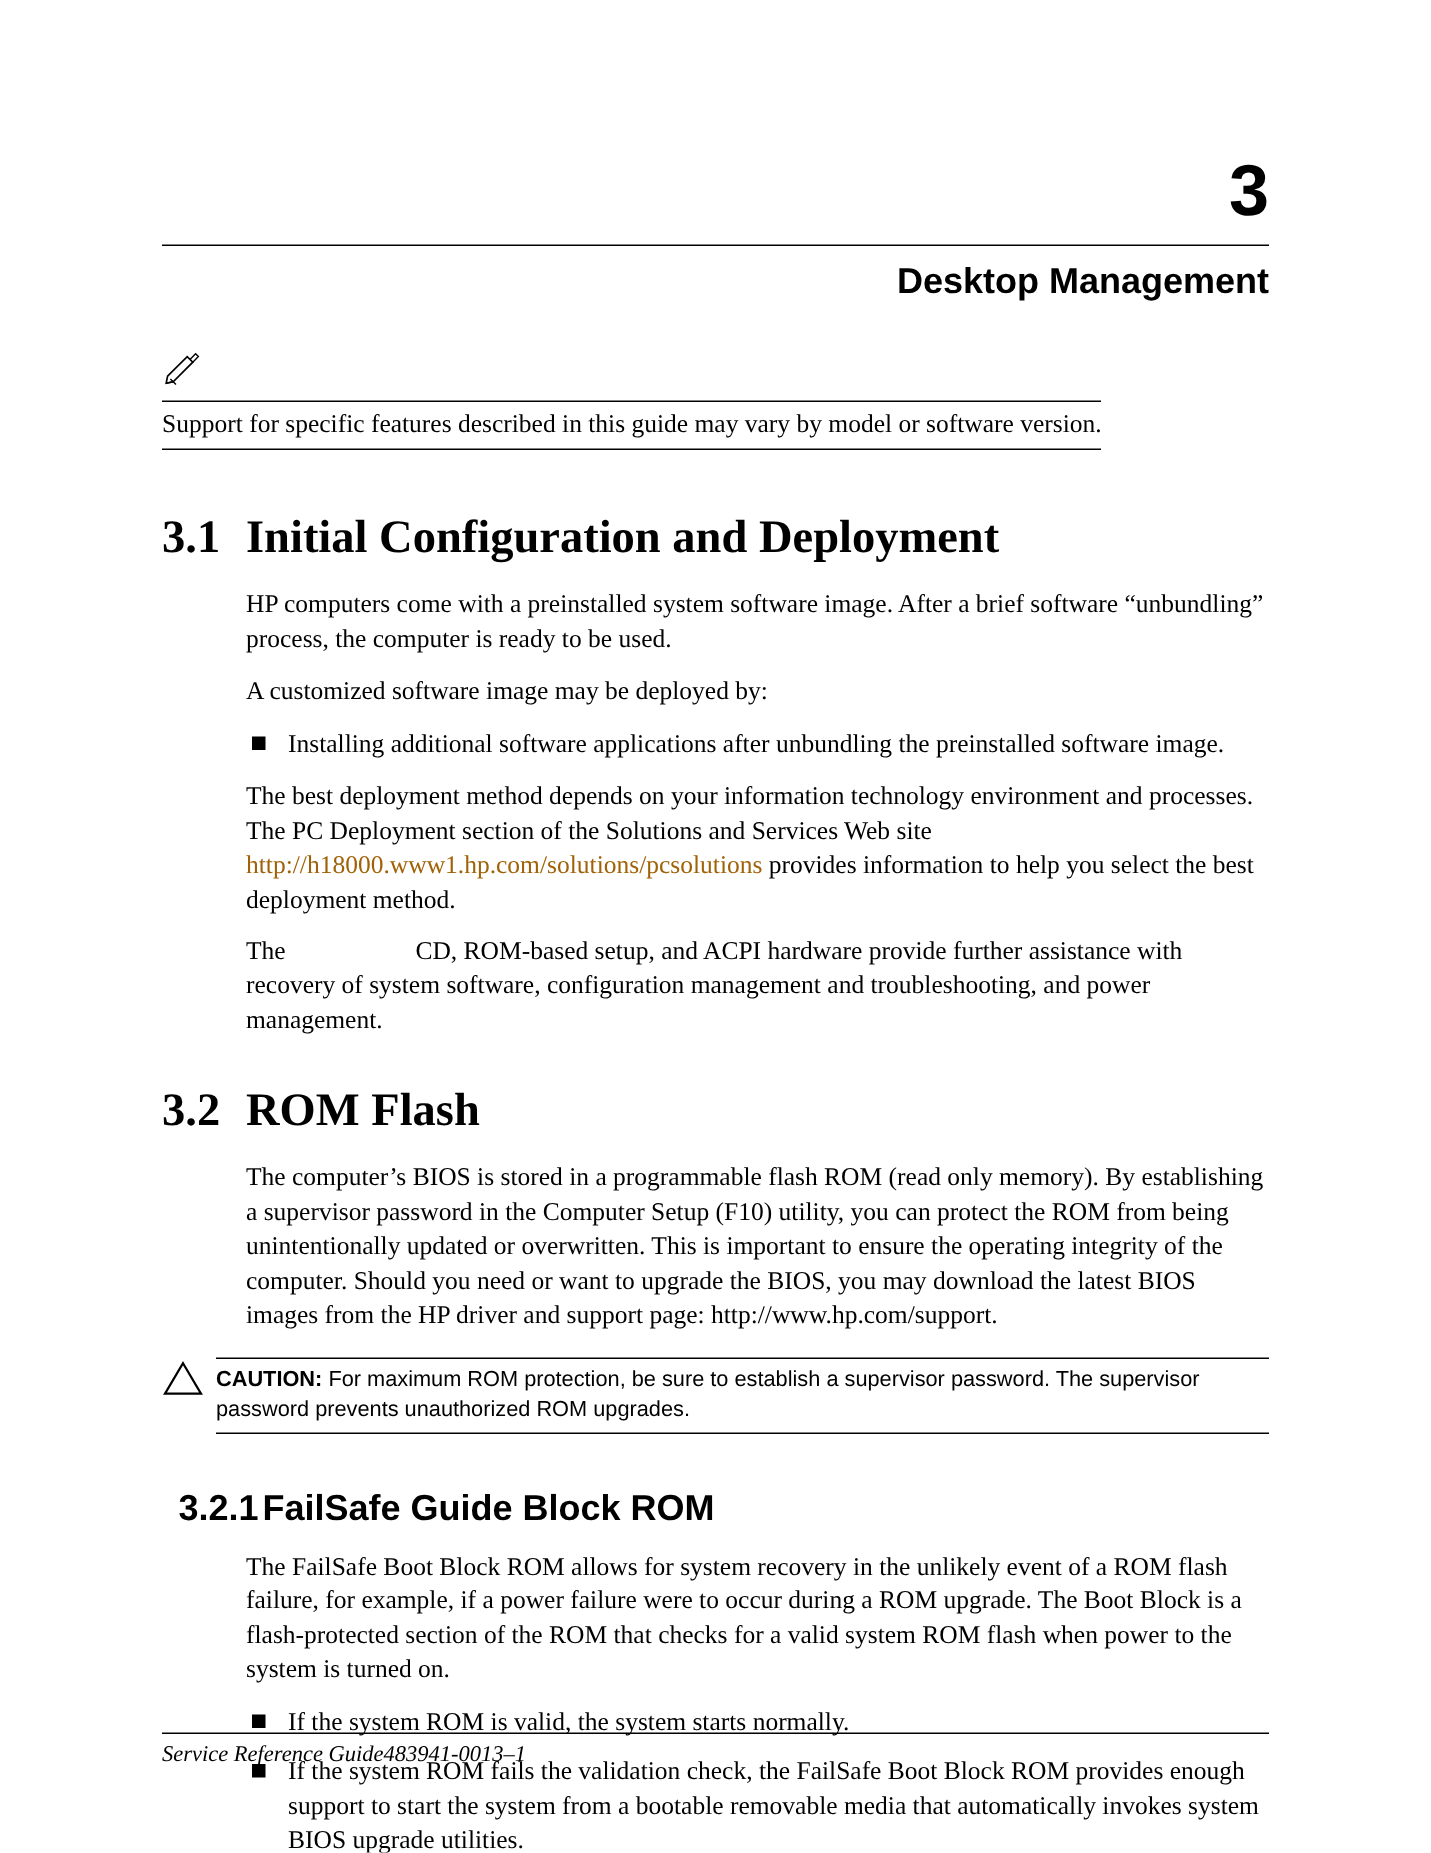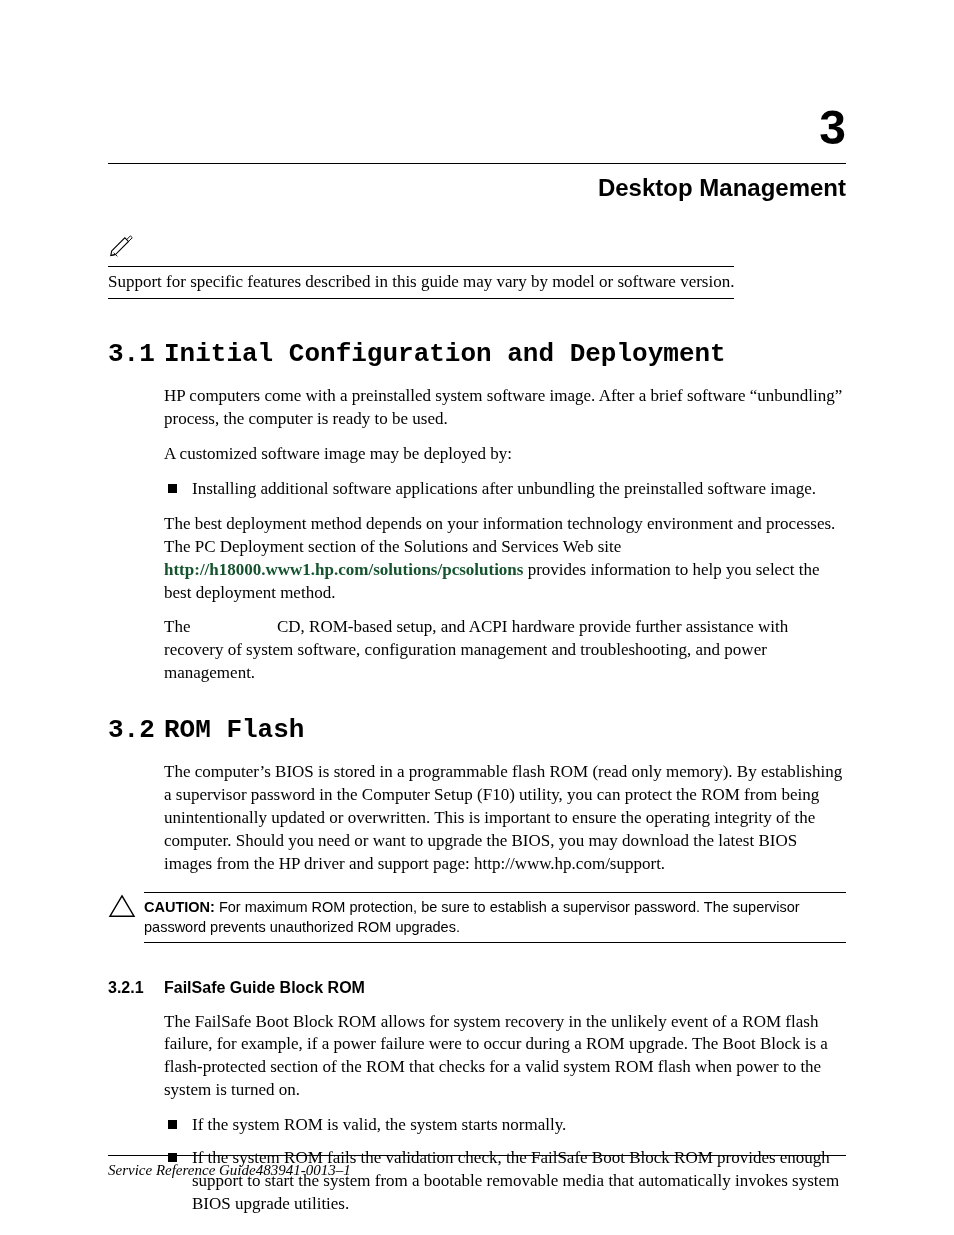--- a/index.html
+++ b/index.html
@@ -69,44 +69,45 @@
     font-size: 14.5px;
     line-height: 1.4;
     border-top: 1px solid #000;
     border-bottom: 1px solid #000;
     padding: 4px 0;
   }
   .caution-label {
     font-weight: bold;
   }
   .h2 {
-    font-family: Liberation Mono, monospace;
-    font-weight: bold;
-    font-size: 26px;
+    font-family: Liberation Serif, serif;
+    font-weight: bold;
+    font-size: 31px;
     margin-bottom: 16px;
     display: flex;
   }
   .h2-num { width: 56px; flex-shrink: 0; }
   .h3 {
     font-family: Arial, Helvetica, sans-serif;
     font-weight: bold;
-    font-size: 16px;
+    font-size: 24px;
     margin-bottom: 14px;
     display: flex;
+    margin-left: 11px;
   }
   .h3-num { width: 56px; flex-shrink: 0; }
   .body-block {
     margin-left: 56px;
   }
   .p {
     font-size: 17px;
     line-height: 1.35;
     margin-bottom: 12px;
   }
-  .link { color: #14532d; font-weight: bold; }
+  .link { color: #a16207; }
   .bullet-list {
     list-style: none;
     margin-bottom: 12px;
   }
   .bullet-list li {
     font-size: 17px;
     line-height: 1.35;
     padding-left: 28px;
     position: relative;
     margin-bottom: 10px;

